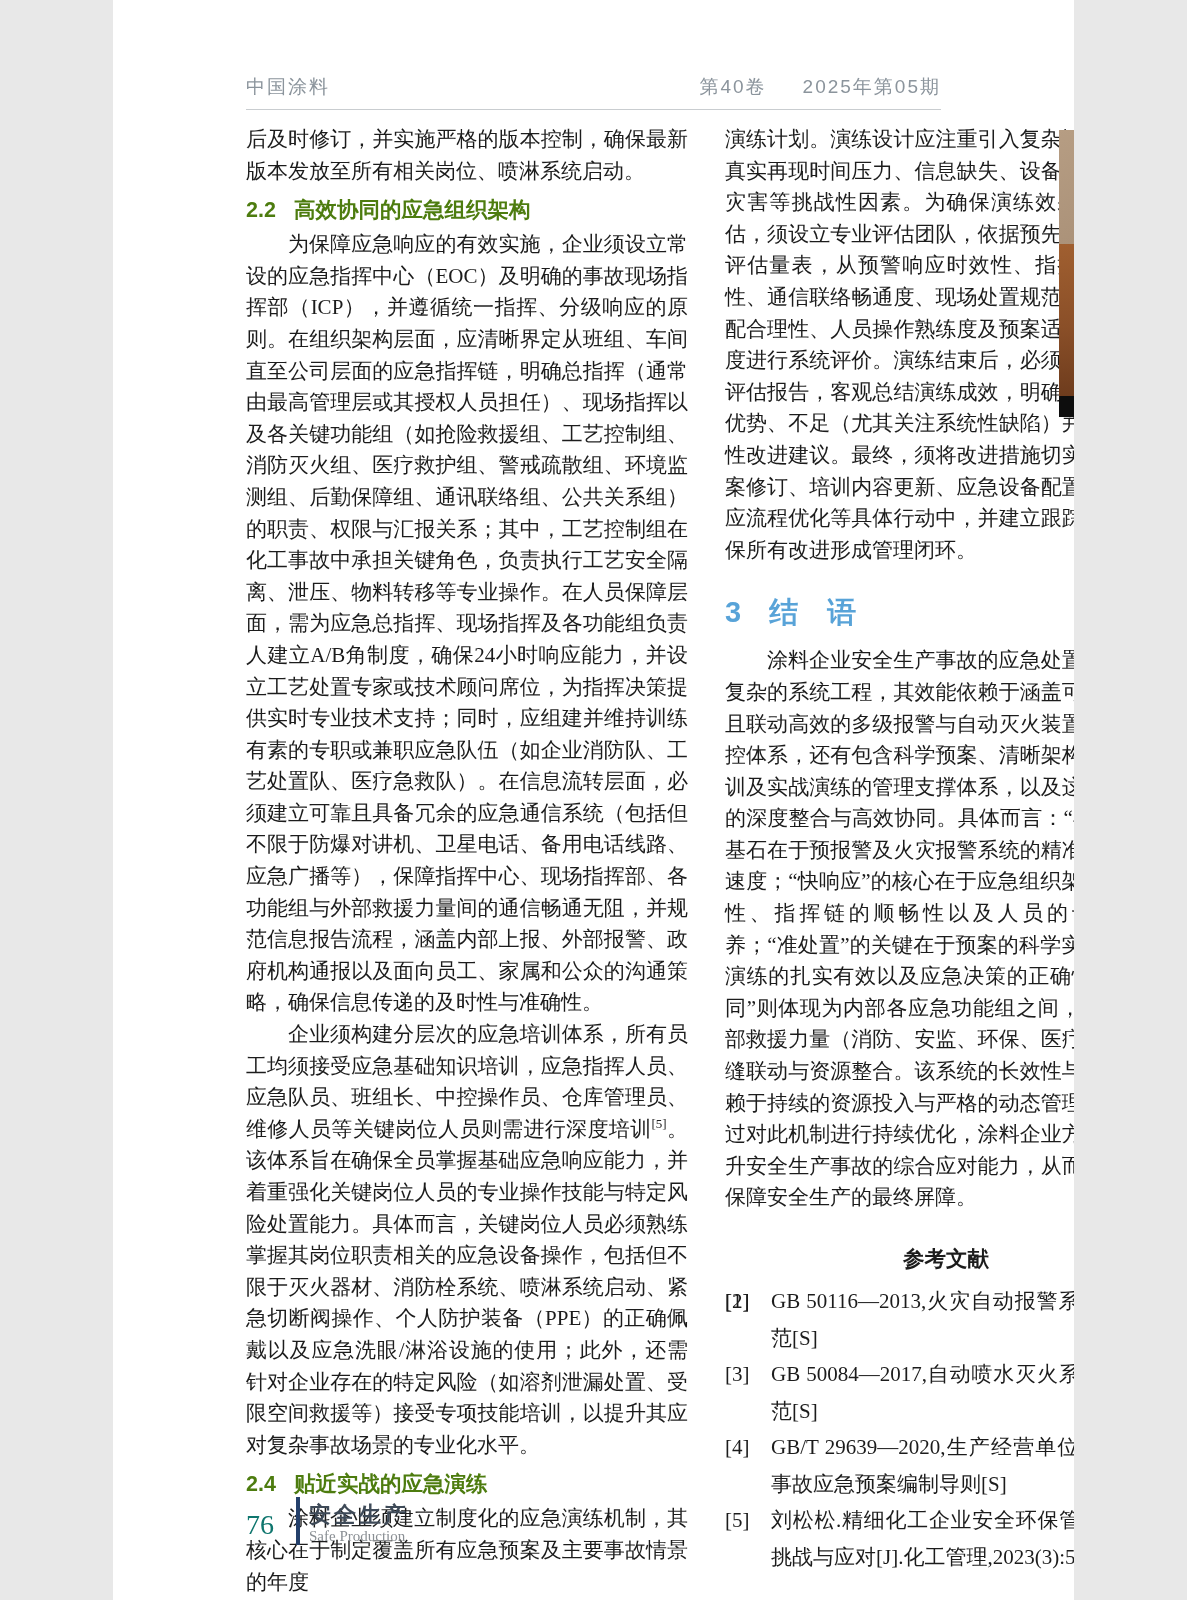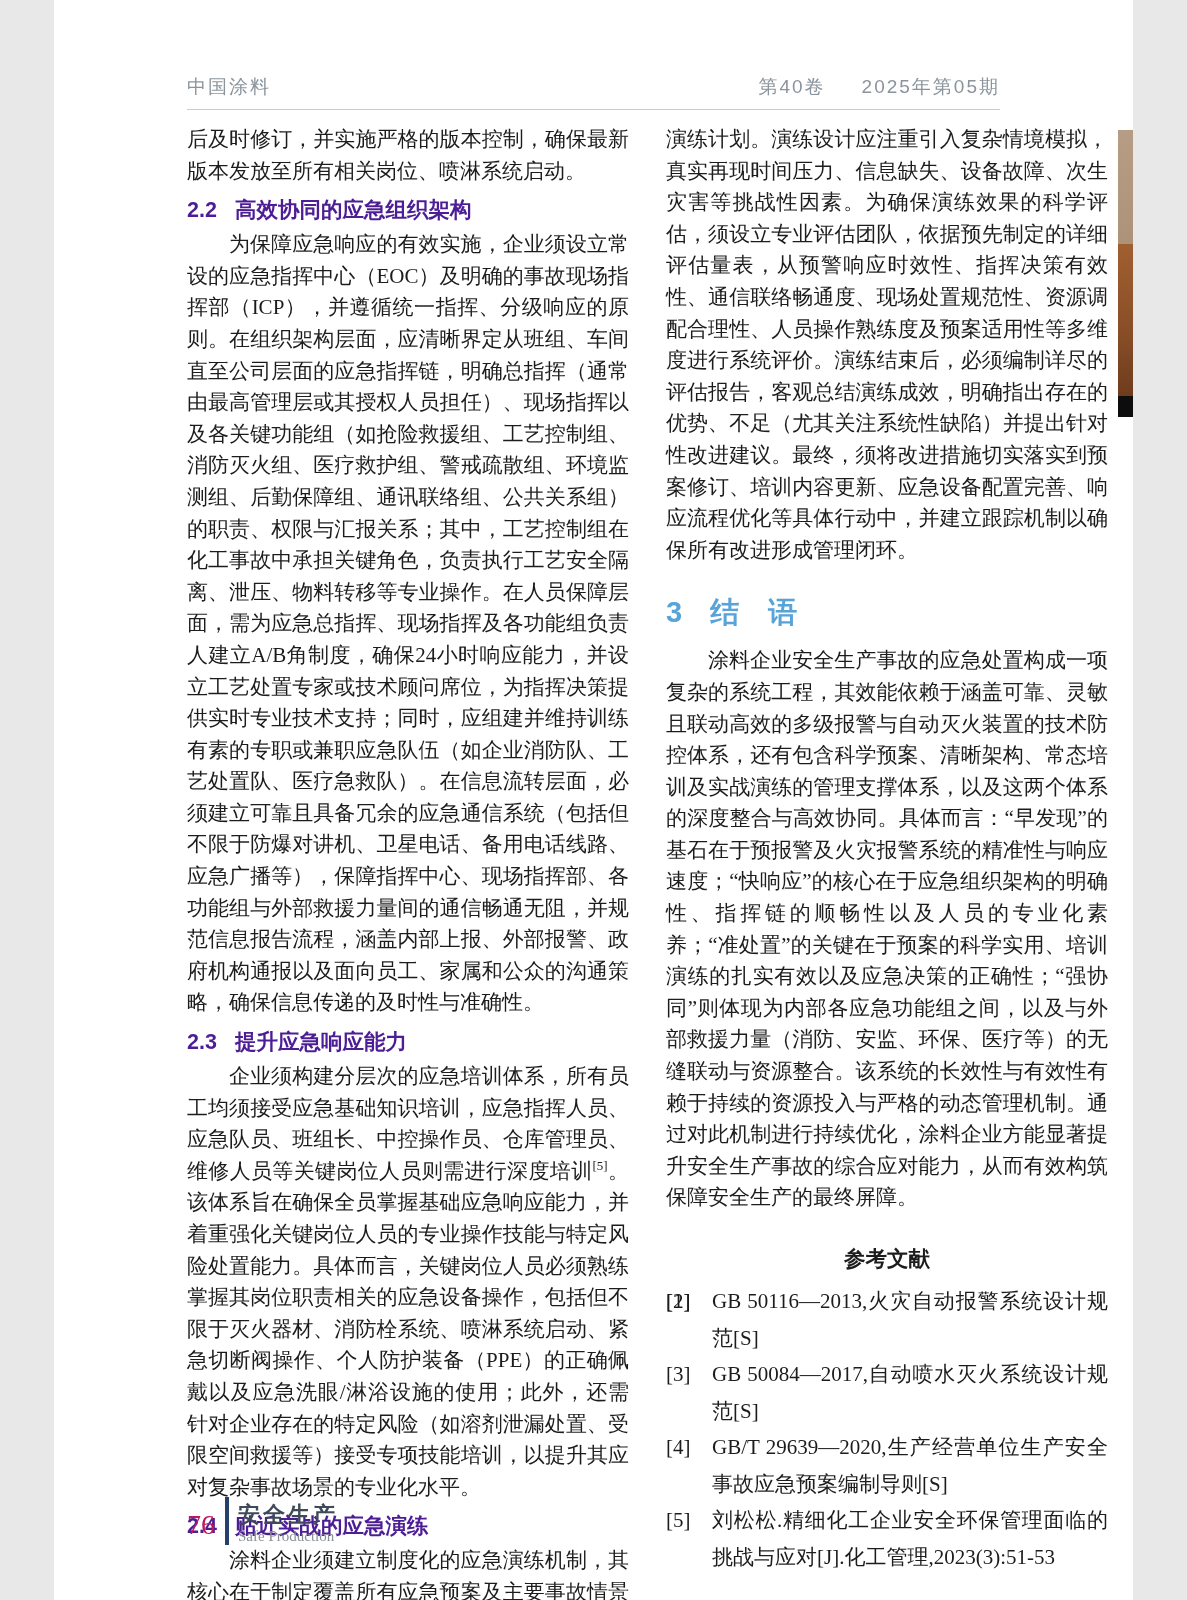--- a/index.html
+++ b/index.html
@@ -1,18 +1,18 @@
 <!DOCTYPE html>
 <html><head>
 <meta charset="utf-8">
 <style>
   html,body{margin:0;padding:0;background:#e8e8e8;}
   .page{
     position:relative;
-    width:1079px;height:1600px;
+    width:961px;height:1600px;
     background:#ffffff;
     margin:0 auto;
     overflow:hidden;
     font-family:"Liberation Serif","DejaVu Serif",serif;
     color:#1c1c1c;
   }
   
   .header{
     position:absolute;left:133px;right:133px;top:74px;
     display:flex;justify-content:space-between;align-items:flex-end;
@@ -30,21 +30,21 @@
   p.body{
     font-size:21px;line-height:31.6px;margin:0;
     text-align:justify;text-justify:inter-ideograph;
   }
   p.ind{text-indent:2em;}
   .sup{font-size:13px;vertical-align:super;line-height:0;}
   
   .sec{
     margin:8px 0 5px 0;
     font-family:"Liberation Sans","DejaVu Sans",sans-serif;
-    font-size:21.5px;font-weight:bold;color:#4c1d95;
+    font-size:21.5px;font-weight:bold;color:#4d7c0f;
   }
   .sec .num{margin-right:18px;}
   
   .sec-big{
     margin:27px 0 12px 0;
     font-family:"Liberation Sans","DejaVu Sans",sans-serif;
     font-size:29px;font-weight:bold;color:#58a3d8;
   }
   .sec-big .num{margin-right:28px;}
   
@@ -58,22 +58,22 @@
     font-size:21px;line-height:36.5px;text-align:justify;
   }
   .ref .rmark{position:absolute;left:0;top:0;}
   
   .footer{
     position:absolute;left:133px;top:1497px;
     display:flex;align-items:stretch;height:48px;
   }
   .footer .pagenum{
     font-family:"Liberation Serif","DejaVu Serif",serif;
-    font-size:28px;color:#be185d;align-self:flex-end;
-    margin-right:10px;line-height:1;padding-bottom:6px;
+    font-size:28px;color:#0f766e;align-self:flex-end;
+    margin-right:22px;line-height:1;padding-bottom:6px;
   }
   .footer .bar{width:4px;background:#24406b;margin-right:9px;}
   .footer .ftext{display:flex;flex-direction:column;justify-content:flex-end;}
   .footer .zh{
     font-family:"Liberation Sans","DejaVu Sans",sans-serif;
     font-size:22px;font-weight:bold;color:#3e4a58;letter-spacing:3px;line-height:1.15;
   }
   .footer .en{
     font-family:"Liberation Serif","DejaVu Serif",serif;
     font-size:15px;color:#8a8f94;line-height:1.2;
@@ -99,23 +99,20 @@
   <div class="content">
 
     <div class="col">
       <p class="body">后及时修订，并实施严格的版本控制，确保最新版本发放至所有相关岗位、喷淋系统启动。</p>
 
       <h3 class="sec">
         <span class="num">2.2</span><span>高效协同的应急组织架构</span>
       </h3>
       <p class="body ind">为保障应急响应的有效实施，企业须设立常设的应急指挥中心（EOC）及明确的事故现场指挥部（ICP），并遵循统一指挥、分级响应的原则。在组织架构层面，应清晰界定从班组、车间直至公司层面的应急指挥链，明确总指挥（通常由最高管理层或其授权人员担任）、现场指挥以及各关键功能组（如抢险救援组、工艺控制组、消防灭火组、医疗救护组、警戒疏散组、环境监测组、后勤保障组、通讯联络组、公共关系组）的职责、权限与汇报关系；其中，工艺控制组在化工事故中承担关键角色，负责执行工艺安全隔离、泄压、物料转移等专业操作。在人员保障层面，需为应急总指挥、现场指挥及各功能组负责人建立A/B角制度，确保24小时响应能力，并设立工艺处置专家或技术顾问席位，为指挥决策提供实时专业技术支持；同时，应组建并维持训练有素的专职或兼职应急队伍（如企业消防队、工艺处置队、医疗急救队）。在信息流转层面，必须建立可靠且具备冗余的应急通信系统（包括但不限于防爆对讲机、卫星电话、备用电话线路、应急广播等），保障指挥中心、现场指挥部、各功能组与外部救援力量间的通信畅通无阻，并规范信息报告流程，涵盖内部上报、外部报警、政府机构通报以及面向员工、家属和公众的沟通策略，确保信息传递的及时性与准确性。</p>
 
-      <h3 class="sec">
-        <span class="num">2.3</span><span>提升应急响应能力</span>
-      </h3>
       <p class="body ind"><span>企业须构建分层次的应急培训体系，所有员工均须接受应急基础知识培训，应急指挥人员、应急队员、班组长、中控操作员、仓库管理员、维修人员等关键岗位人员则需进行深度培训</span><span class="sup">[5]</span><span>。该体系旨在确保全员掌握基础应急响应能力，并着重强化关键岗位人员的专业操作技能与特定风险处置能力。具体而言，关键岗位人员必须熟练掌握其岗位职责相关的应急设备操作，包括但不限于灭火器材、消防栓系统、喷淋系统启动、紧急切断阀操作、个人防护装备（PPE）的正确佩戴以及应急洗眼/淋浴设施的使用；此外，还需针对企业存在的特定风险（如溶剂泄漏处置、受限空间救援等）接受专项技能培训，以提升其应对复杂事故场景的专业化水平。</span></p>
 
       <h3 class="sec">
         <span class="num">2.4</span><span>贴近实战的应急演练</span>
       </h3>
       <p class="body ind">涂料企业须建立制度化的应急演练机制，其核心在于制定覆盖所有应急预案及主要事故情景的年度</p>
     </div>
 
     <div class="col">
       <p class="body">演练计划。演练设计应注重引入复杂情境模拟，真实再现时间压力、信息缺失、设备故障、次生灾害等挑战性因素。为确保演练效果的科学评估，须设立专业评估团队，依据预先制定的详细评估量表，从预警响应时效性、指挥决策有效性、通信联络畅通度、现场处置规范性、资源调配合理性、人员操作熟练度及预案适用性等多维度进行系统评价。演练结束后，必须编制详尽的评估报告，客观总结演练成效，明确指出存在的优势、不足（尤其关注系统性缺陷）并提出针对性改进建议。最终，须将改进措施切实落实到预案修订、培训内容更新、应急设备配置完善、响应流程优化等具体行动中，并建立跟踪机制以确保所有改进形成管理闭环。</p>

